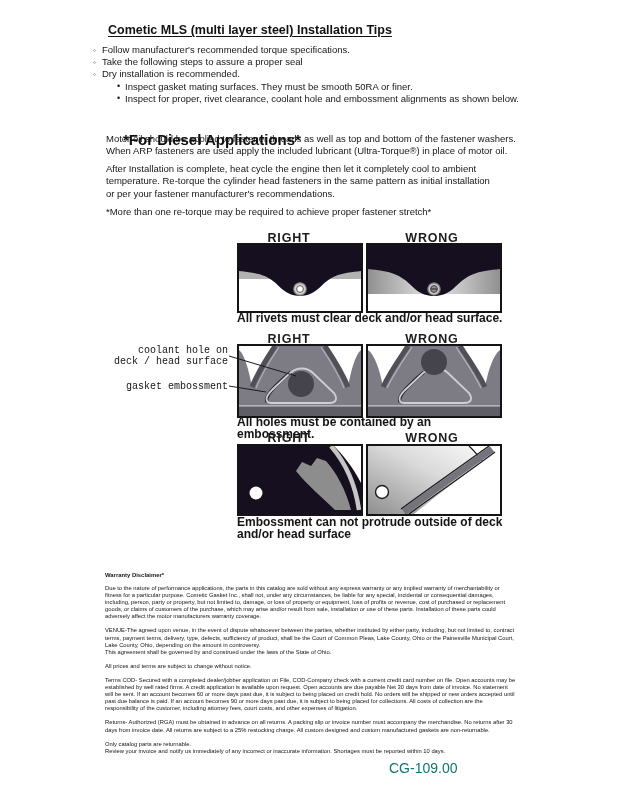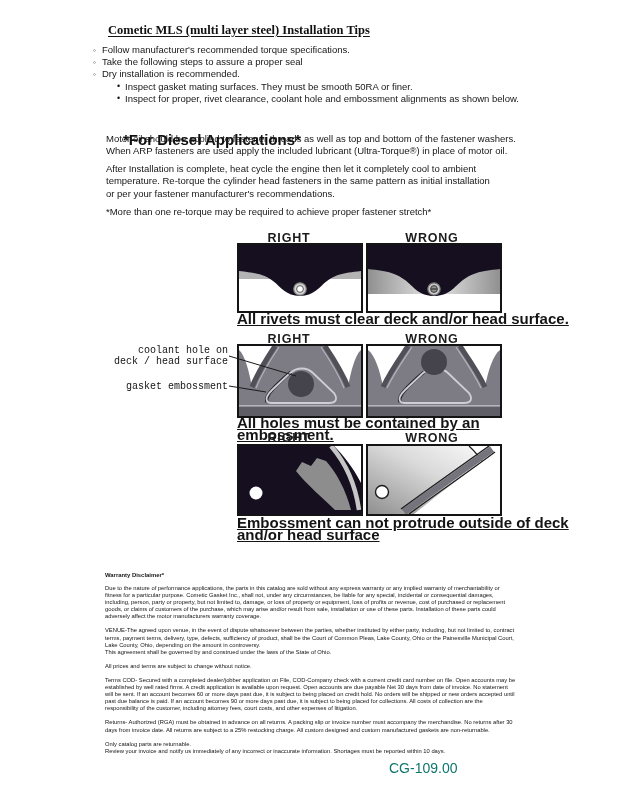--- a/index.html
+++ b/index.html
@@ -4,21 +4,21 @@
 <style>
   html,body{margin:0;padding:0;background:#ffffff;}
   .page{
     position:relative;width:618px;height:800px;background:#ffffff;
     font-family:"Liberation Sans", sans-serif;color:#1a1a1a;overflow:hidden;
   }
   
   .title{
     position:absolute;left:108px;top:23px;margin:0;
     font-size:12.5px;font-weight:bold;color:#111;
-    text-decoration:underline;text-underline-offset:2px;font-family:Liberation Serif, serif;
+    text-decoration:underline;text-underline-offset:2px;
   }
   .bullets{position:absolute;left:93px;top:44px;font-size:9.5px;line-height:11.7px;color:#161616;}
   .b{white-space:nowrap;}
   .b .m{display:inline-block;width:9px;font-size:8px;vertical-align:0.5px;}
   .b.sub{margin-left:24px;}
   .b.sub .m{font-size:9px;width:8px;}
   
   .diesel-h{position:absolute;left:107px;top:115px;margin:16px;font-size:15px;font-weight:bold;color:#111;}
   .body{position:absolute;left:106px;margin:0;width:445px;font-size:9.5px;line-height:12.4px;color:#161616;white-space:pre-line;}
   .p1{top:133px;}
@@ -31,21 +31,21 @@
   .row3{top:431px;height:112px;}
   .hdr{position:absolute;top:0;font-size:12.5px;font-weight:bold;letter-spacing:0.8px;color:#1b1b1b;text-align:center;}
   .hdr.r{left:228px;width:122px;}
   .hdr.w{left:366px;width:132px;}
   .panel{position:absolute;border:2px solid #141414;background:#fff;display:block;}
   .pl{left:237px;}
   .pr{left:366px;}
   .row1 .panel{top:12px;}
   .row2 .panel{top:12px;}
   .row3 .panel{top:13px;}
-  .cap{position:absolute;font-size:15px;font-weight:bold;color:#141414;white-space:pre-line;line-height:11.5px;text-decoration:underline;}
+  .cap{position:absolute;font-size:12px;font-weight:bold;color:#141414;white-space:pre-line;line-height:11.5px;}
   .row1 .cap{left:237px;top:82px;}
   .row2 .cap{left:237px;top:85px;width:261px;text-align:left;}
   .row3 .cap{left:237px;top:86px;}
   .side-label{position:absolute;left:100px;width:128px;text-align:right;font-size:10px;line-height:10.5px;color:#141414;white-space:pre-line;font-family:Liberation Mono, monospace;}
   .lbl-coolant{top:14px;}
   .lbl-emboss{top:50px;}
   .leaders{position:absolute;left:0;top:0;pointer-events:none;}
   
   .disclaimer{position:absolute;left:105px;top:572px;width:412px;color:#141414;}
   .disclaimer h3{margin:0 0 7px 0;font-size:5.9px;font-weight:bold;}

